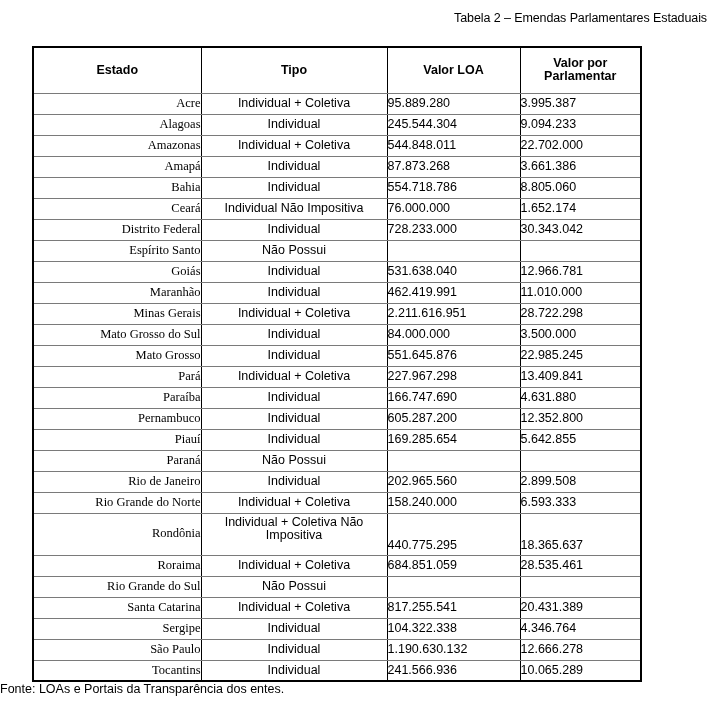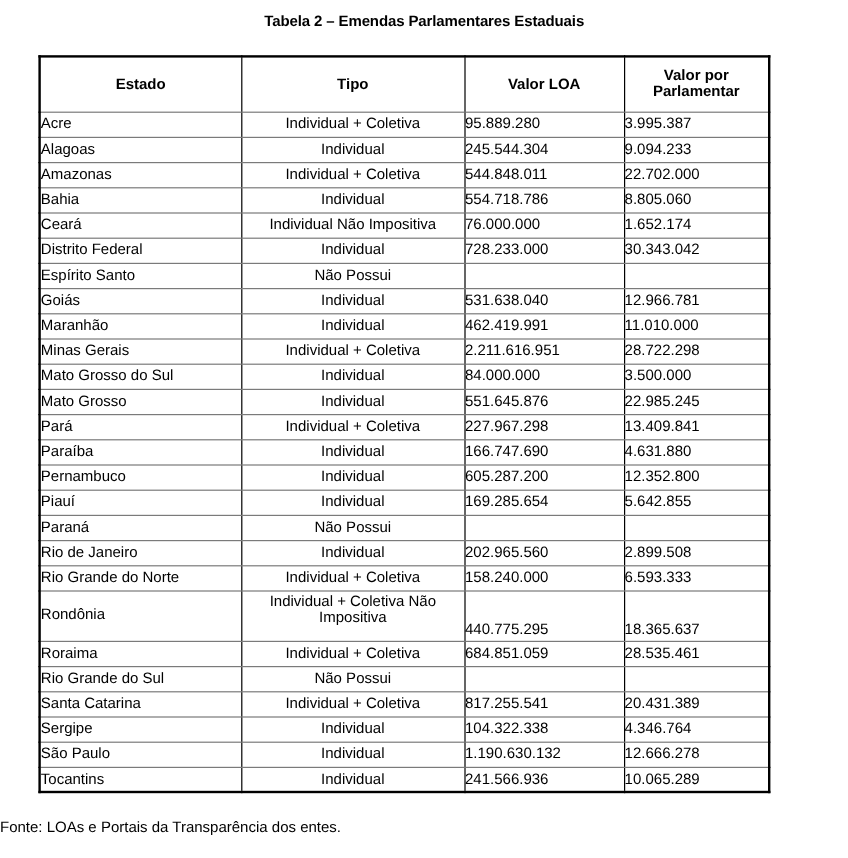--- a/index.html
+++ b/index.html
@@ -22,23 +22,23 @@
     height: 715px;
     box-sizing: border-box;
   }
 
   
   .table-title {
     position: absolute;
     top: 11px;
     left: 0;
     width: 707px;
-    text-align: center;
+    text-align: right;
     font-size: 12.5px;
-    font-weight: bold;
+    font-weight: normal;
     letter-spacing: -0.1px;
     white-space: nowrap;
   }
 
   
   .table-wrap {
     position: absolute;
     top: 46px;
     left: 32px;
     width: 640px;
@@ -78,22 +78,23 @@
     padding: 2px 4px;
     box-sizing: border-box;
   }
 
   tbody td {
     height: 21px;
     box-sizing: border-box;
   }
 
   td.cell-estado {
-    text-align: left;
+    text-align: right;
     padding-left: 5px;
+    font-family: Liberation Serif, serif;
   }
   td.cell-tipo {
     text-align: center;
     padding-left: 5px;
   }
   td.cell-num {
     text-align: left;
     padding-right: 5px;
   }
 
@@ -166,20 +167,26 @@
             <td class="cell-num">245.544.304</td>
             <td class="cell-num">9.094.233</td>
           </tr>
           <tr>
             <td class="cell-estado">Amazonas</td>
             <td class="cell-tipo">Individual + Coletiva</td>
             <td class="cell-num">544.848.011</td>
             <td class="cell-num">22.702.000</td>
           </tr>
           <tr>
+            <td class="cell-estado">Amapá</td>
+            <td class="cell-tipo">Individual</td>
+            <td class="cell-num">87.873.268</td>
+            <td class="cell-num">3.661.386</td>
+          </tr>
+          <tr>
             <td class="cell-estado">Bahia</td>
             <td class="cell-tipo">Individual</td>
             <td class="cell-num">554.718.786</td>
             <td class="cell-num">8.805.060</td>
           </tr>
           <tr>
             <td class="cell-estado">Ceará</td>
             <td class="cell-tipo">Individual Não Impositiva</td>
             <td class="cell-num">76.000.000</td>
             <td class="cell-num">1.652.174</td>

